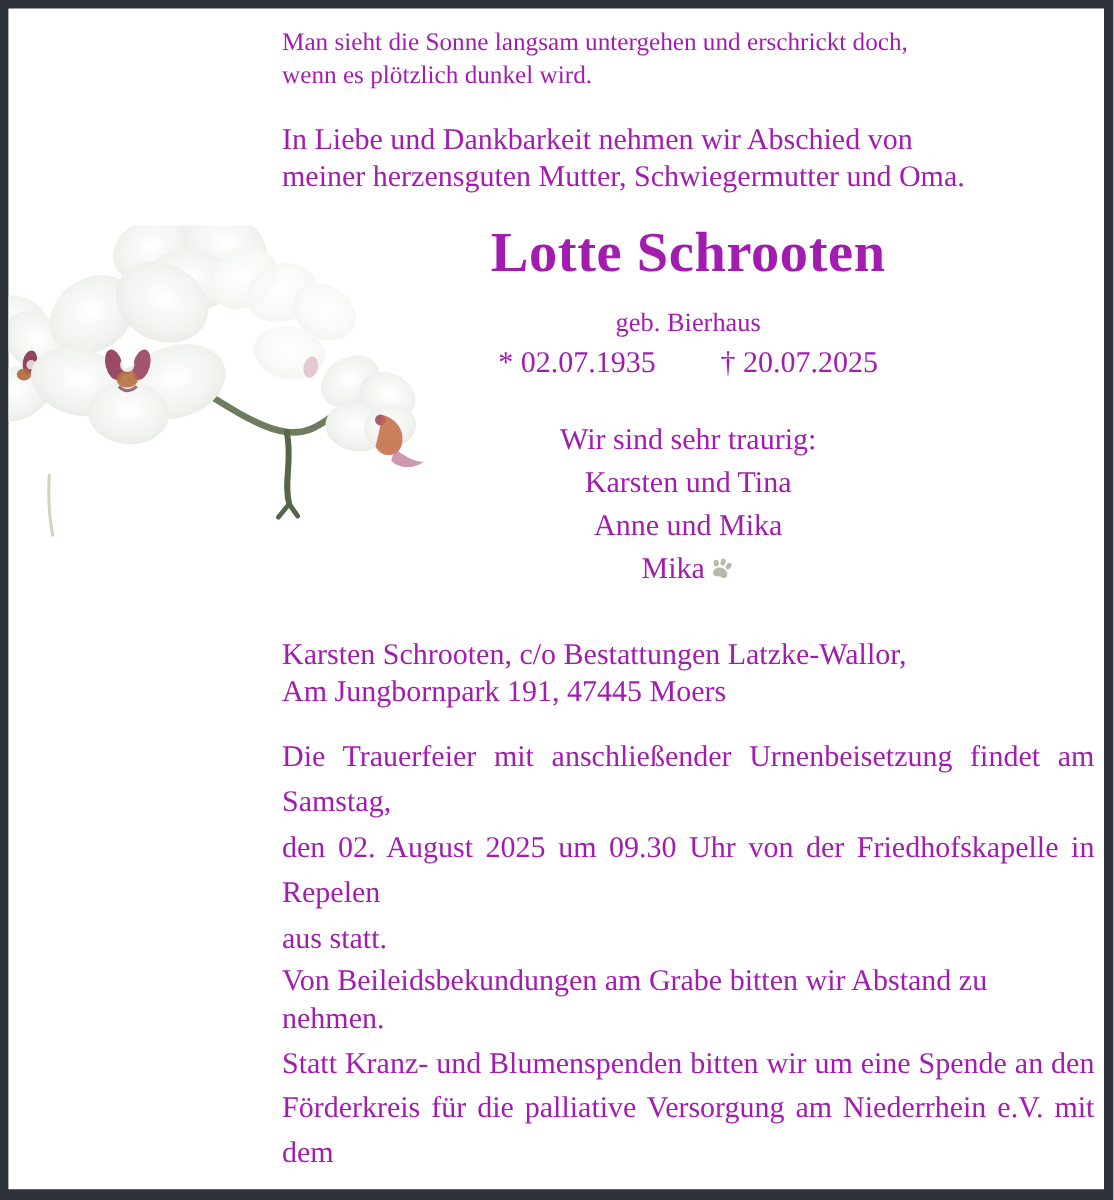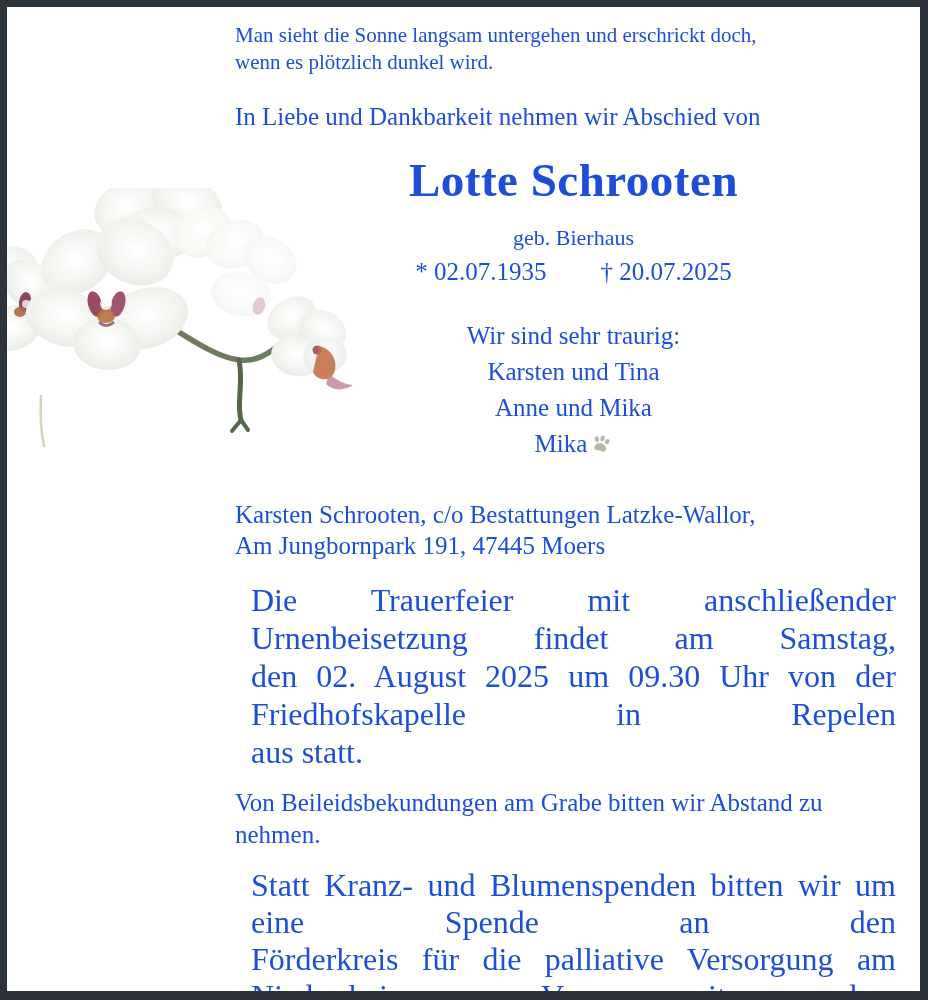--- a/index.html
+++ b/index.html
@@ -11,21 +11,21 @@
   .frame {
     position: relative;
     box-sizing: border-box;
     width: 928px;
     height: 1000px;
     background: #ffffff;
     border-style: solid;
     border-color: #2e323a;
     border-width: 7px 8px 9px 7px;
     overflow: hidden;
-    color: #1d4ed8;
+    color: #a21caf;
   }
   .orchid {
     position: absolute;
     left: 0;
     top: 181px;
     width: 348px;
     height: 262px;
     filter: blur(0.4px);
     pointer-events: none;
   }
@@ -80,23 +80,23 @@
     margin-left: 3px;
     vertical-align: -3px;
     transform: rotate(14deg);
   }
   .address {
     font-size: 25px;
     line-height: 31px;
     margin: 0 0 20px 0;
   }
   .para {
-    font-size: 32px;
+    font-size: 25px;
     line-height: 38px;
-    margin: 16px;
+    margin: 0;
   }
   .jline { text-align: justify; text-align-last: justify; }
   .condolence {
     font-size: 25px;
     line-height: 32px;
     margin: 0 0 2px 0;
   }
   .donation { line-height: 37px; margin-bottom: 0; }
 </style>
 </head>
@@ -175,20 +175,21 @@
 
   <div class="content">
 
     <p class="quote">
       <span>Man sieht die Sonne langsam untergehen und erschrickt doch,</span><br>
       <span>wenn es plötzlich dunkel wird.</span>
     </p>
 
     <p class="intro">
       <span>In Liebe und Dankbarkeit nehmen wir Abschied von</span><br>
+      <span>meiner herzensguten Mutter, Schwiegermutter und Oma.</span>
     </p>
 
     <h1 class="name">Lotte Schrooten</h1>
 
     <div class="maiden">geb. Bierhaus</div>
 
     <div class="dates">
       <span class="birth">* 02.07.1935</span><span>† 20.07.2025</span>
     </div>
 

